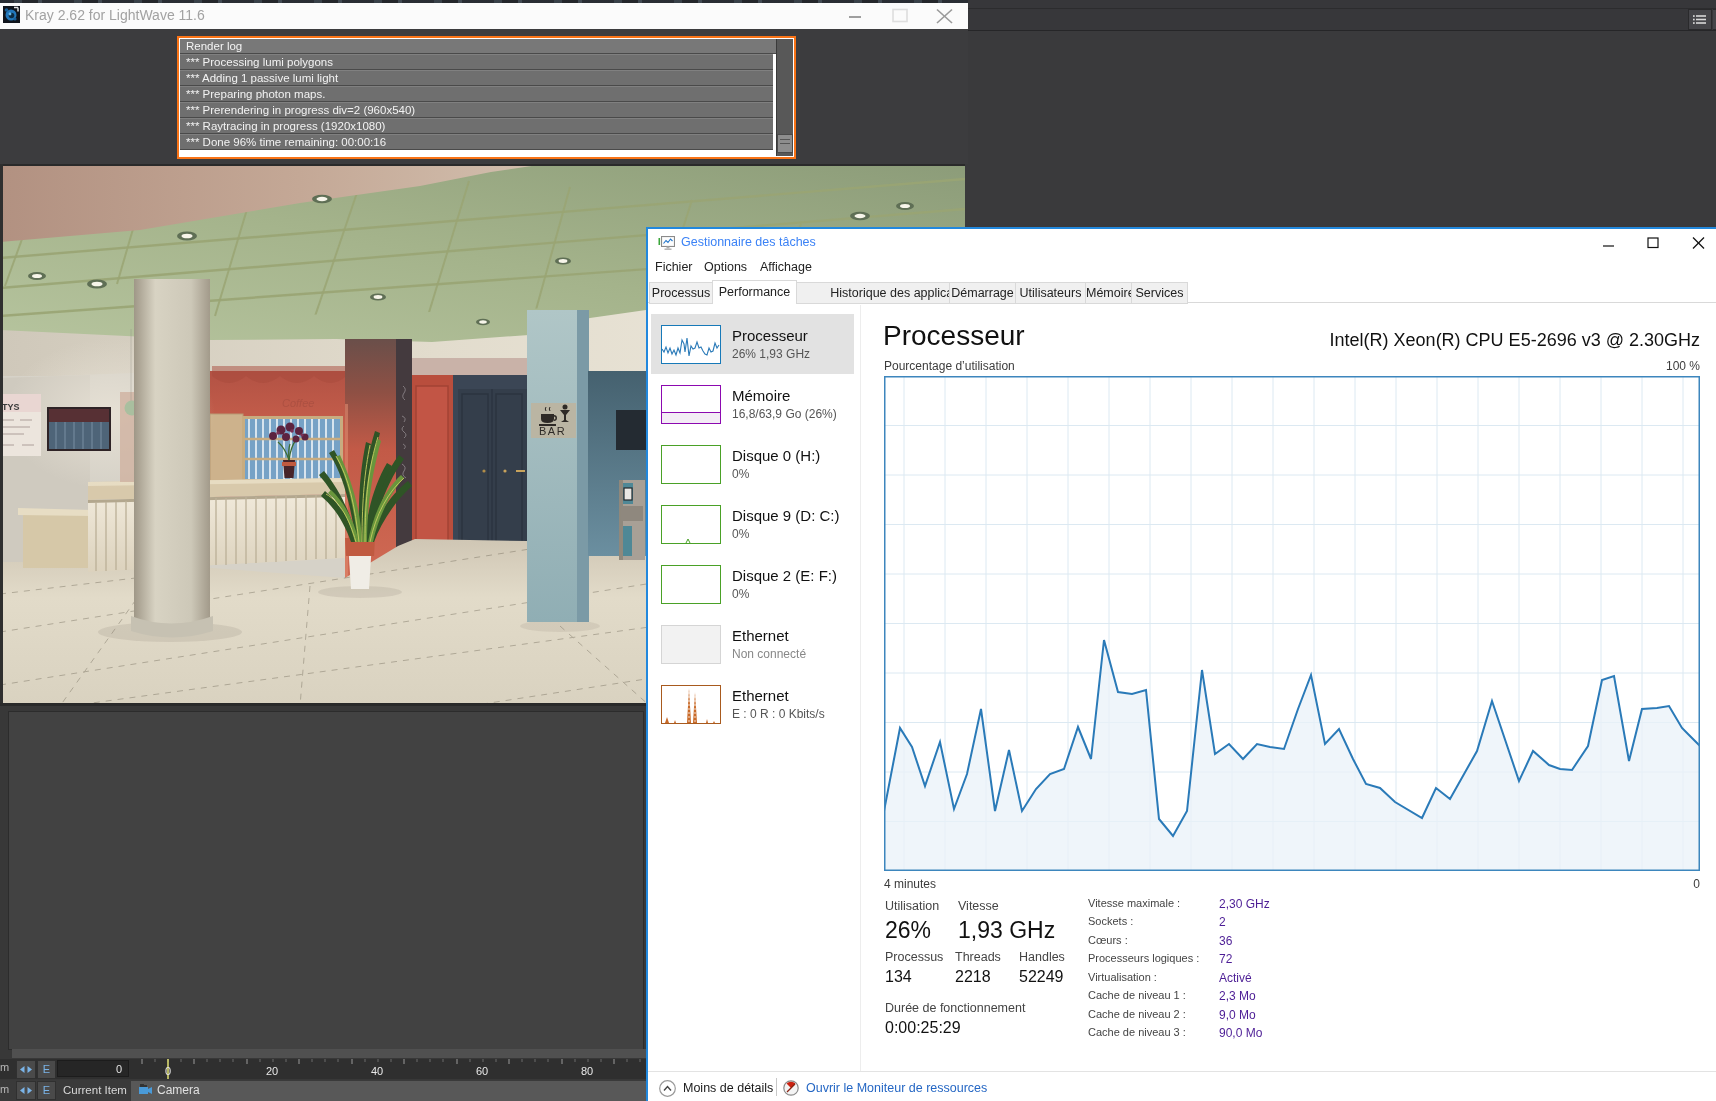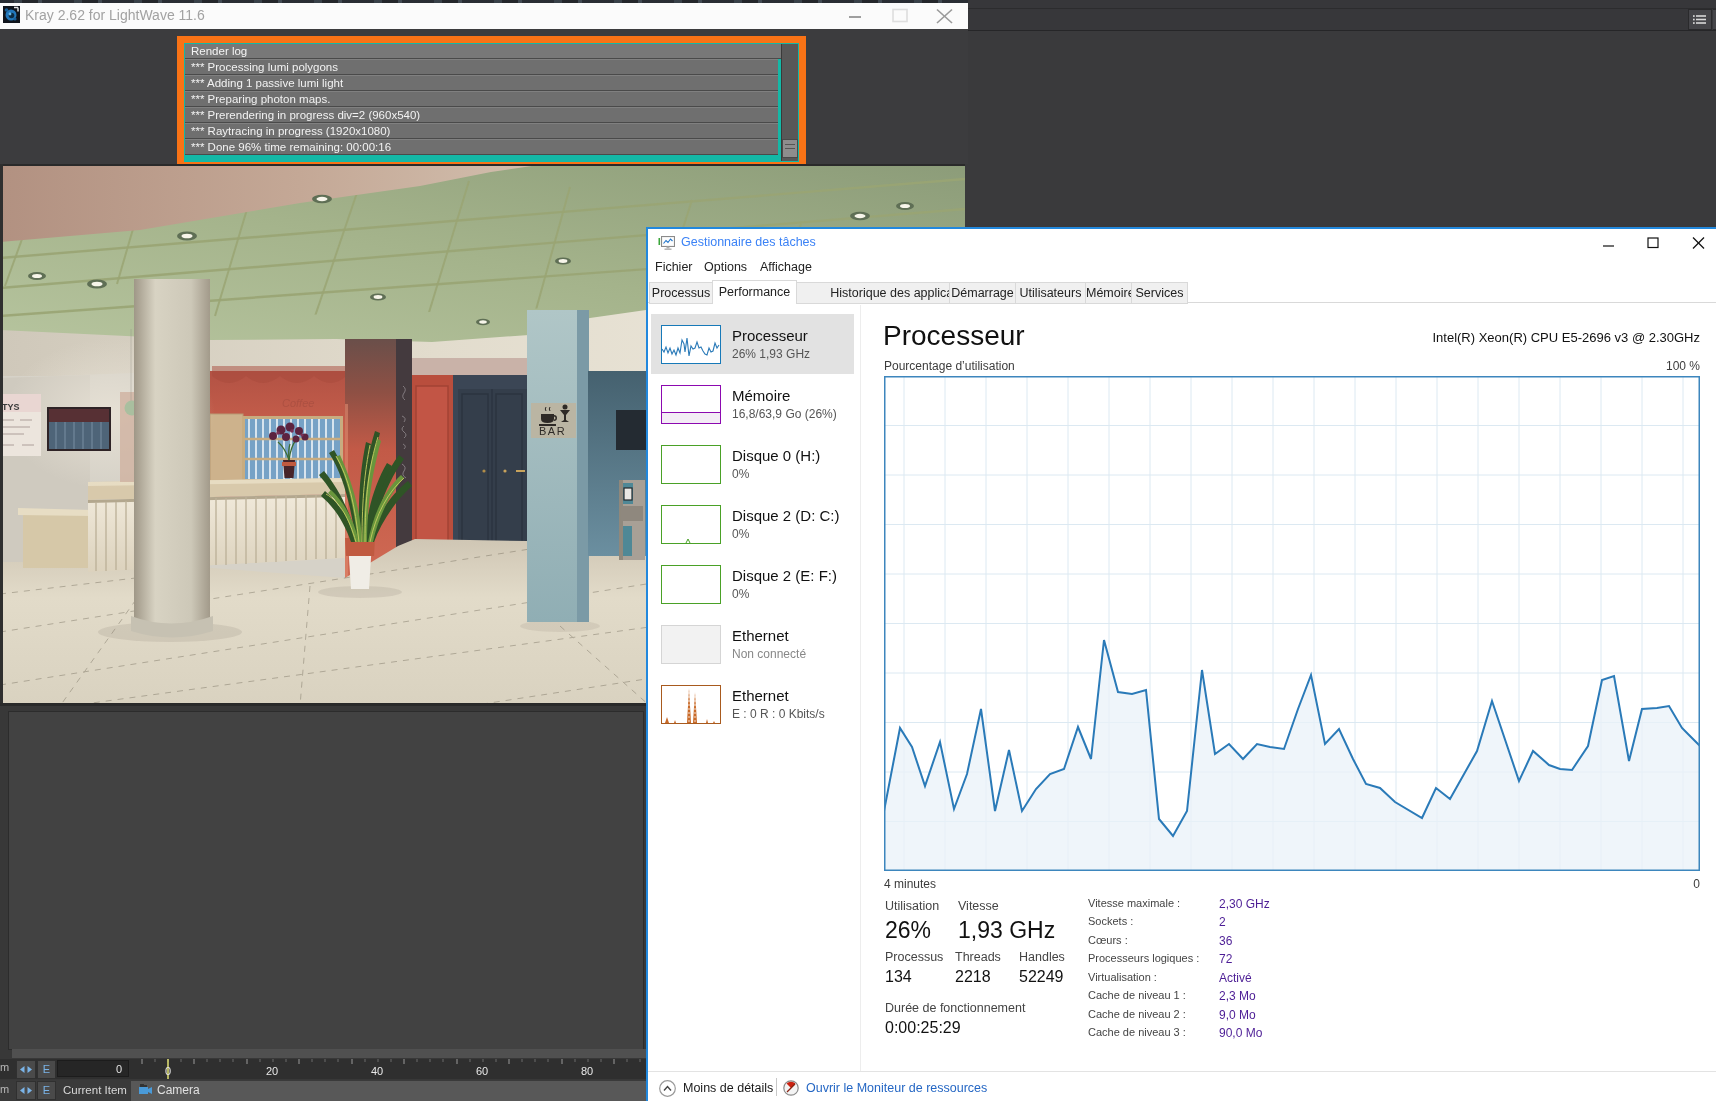--- a/index.html
+++ b/index.html
@@ -47,21 +47,21 @@
     <line x1="9" y1="14" x2="21" y2="14" stroke="#8e8e8e" stroke-width="1.7"></line>
     <rect x="53" y="6.5" width="14" height="12" fill="none" stroke="#dedede" stroke-width="1.6"></rect>
     <g stroke="#9a9a9a" stroke-width="1.6">
       <line x1="97" y1="6.5" x2="112" y2="20"></line>
         <line x1="112" y1="6.5" x2="97" y2="20"></line>
     </g>
   </svg>
 </div>
 <div class="abs" style="left:0;top:29px;width:968px;height:135px;background:#3c3c3e;"></div>
 
-<div class="abs" style="left:177px;top:36px;width:615px;height:119px;background:#14b8a6;border:7px solid #f97316;">
+<div class="abs" style="left:177px;top:36px;width:615px;height:119px;background:#ffffff;border:2px solid #f97316;">
   <div class="abs" style="left:1px;top:1px;width:593px;height:14px;background:#787878;border-bottom:1px solid #4a4a4a;color:#f4f4f4;font-size:11.5px;padding-left:6px;line-height:14px;">Render log</div>
   <div class="abs" style="left:1px;top:16px;width:593px;">
     <div class="logrow">*** Processing lumi polygons</div>
     <div class="logrow">*** Adding 1 passive lumi light</div>
     <div class="logrow">*** Preparing photon maps.</div>
     <div class="logrow">*** Prerendering in progress div=2 (960x540)</div>
     <div class="logrow">*** Raytracing in progress (1920x1080)</div>
     <div class="logrow">*** Done 96% time remaining: 00:00:16</div>
   </div>
   <style>
@@ -588,21 +588,21 @@
   <div class="sbt" style="left:84px;top:158px;">Mémoire</div>
   <div class="sbs" style="left:84px;top:178px;">16,8/63,9 Go (26%)</div>
   <div class="mini" style="top:216px;border:1.5px solid #4aa127;"></div>
   <div class="sbt" style="left:84px;top:218px;">Disque 0 (H:)</div>
   <div class="sbs" style="left:84px;top:238px;">0%</div>
   <div class="mini" style="top:276px;border:1.5px solid #4aa127;">
     <svg width="58" height="37" viewBox="0 0 58 37">
         <polyline points="24,37 26,33 28,37" fill="none" stroke="#4aa127" stroke-width="1"></polyline>
       </svg>
   </div>
-  <div class="sbt" style="left:84px;top:278px;">Disque 2 (D: C:)</div>
+  <div class="sbt" style="left:84px;top:278px;">Disque 9 (D: C:)</div>
   <div class="sbs" style="left:84px;top:298px;">0%</div>
   <div class="mini" style="top:336px;border:1.5px solid #4aa127;"></div>
   <div class="sbt" style="left:84px;top:338px;">Disque 2 (E: F:)</div>
   <div class="sbs" style="left:84px;top:358px;">0%</div>
   <div class="mini" style="top:396px;background:#f2f2f2;border:1px solid #d5d5d5;"></div>
   <div class="sbt" style="left:84px;top:398px;">Ethernet</div>
   <div class="sbs" style="left:84px;top:418px;color:#888;">Non connecté</div>
   <div class="mini" style="top:456px;border:1.5px solid #a85a1e;">
     <svg width="58" height="37" viewBox="0 0 58 37">
       <g fill="#c96a28">
@@ -614,21 +614,21 @@
           <polygon points="51,37 52,35 53,37"></polygon>
       </g>
       <line x1="27" y1="2" x2="27" y2="37" stroke="#fff" stroke-dasharray="2 2" stroke-width="0.8"></line>
       <line x1="33" y1="6" x2="33" y2="37" stroke="#fff" stroke-dasharray="2 2" stroke-width="0.8"></line>
     </svg>
   </div>
   <div class="sbt" style="left:84px;top:458px;">Ethernet</div>
   <div class="sbs" style="left:84px;top:478px;">E : 0 R : 0 Kbits/s</div>
 
   <div class="abs" style="left:235px;top:91px;font-size:28px;color:#111;">Processeur</div>
-  <div class="abs" style="left:552px;top:101px;width:500px;text-align:right;font-size:13px;color:#111;">Intel(R) Xeon(R) CPU E5-2696 v3 @ 2.30GHz</div>
+  <div class="abs" style="left:552px;top:101px;width:500px;text-align:right;font-size:18px;color:#111;">Intel(R) Xeon(R) CPU E5-2696 v3 @ 2.30GHz</div>
   <div class="abs" style="left:236px;top:130px;font-size:12px;color:#3c3c3c;">Pourcentage d’utilisation</div>
   <div class="abs" style="left:952px;top:130px;width:100px;text-align:right;font-size:12px;color:#3c3c3c;">100 %</div>
 
   <svg class="abs" style="left:236px;top:147px;" width="816" height="495" viewBox="0 0 816 495">
     <rect x="0" y="0" width="816" height="495" fill="#fff"></rect>
     <g stroke="#dce9f2" stroke-width="1">
       <line x1="0" y1="49.5" x2="816" y2="49.5"></line>
         <line x1="0" y1="99" x2="816" y2="99"></line>
         <line x1="0" y1="148.5" x2="816" y2="148.5"></line>
         <line x1="0" y1="198" x2="816" y2="198"></line>

